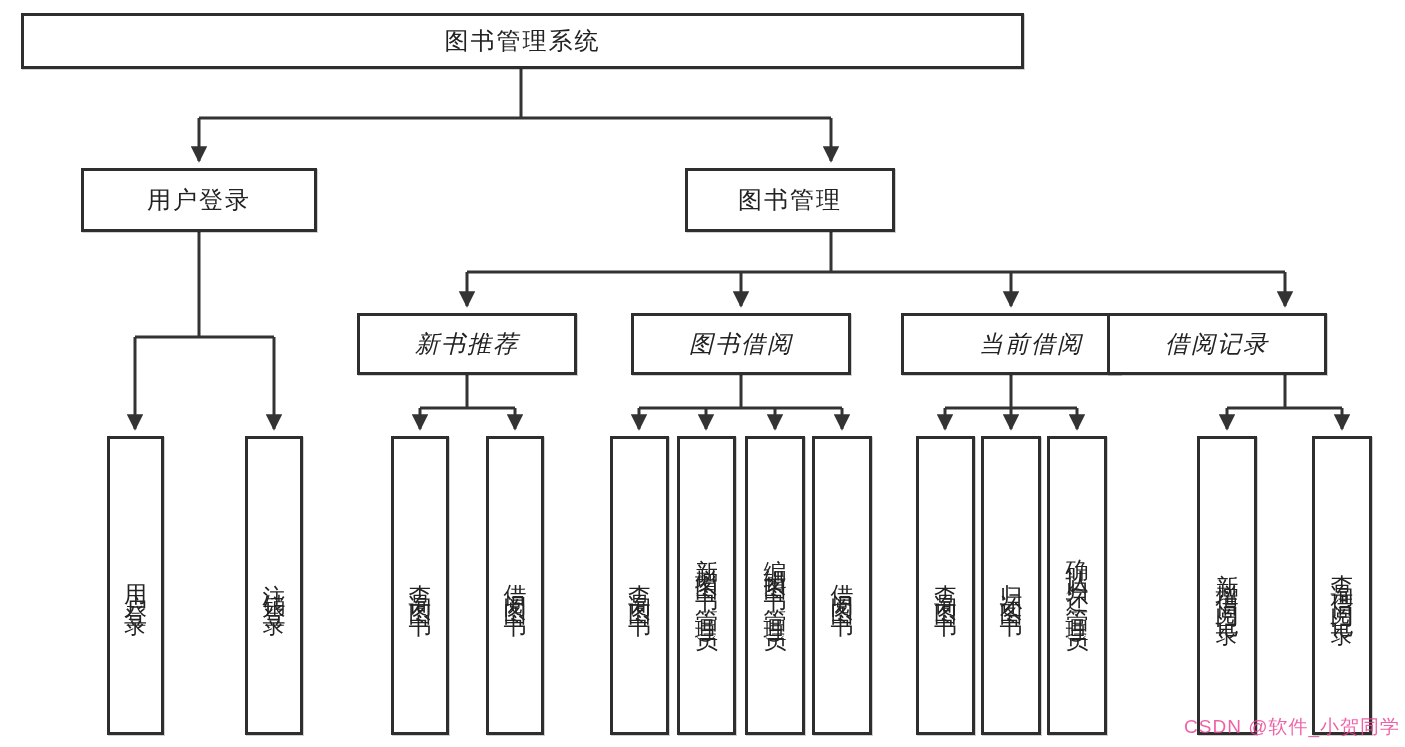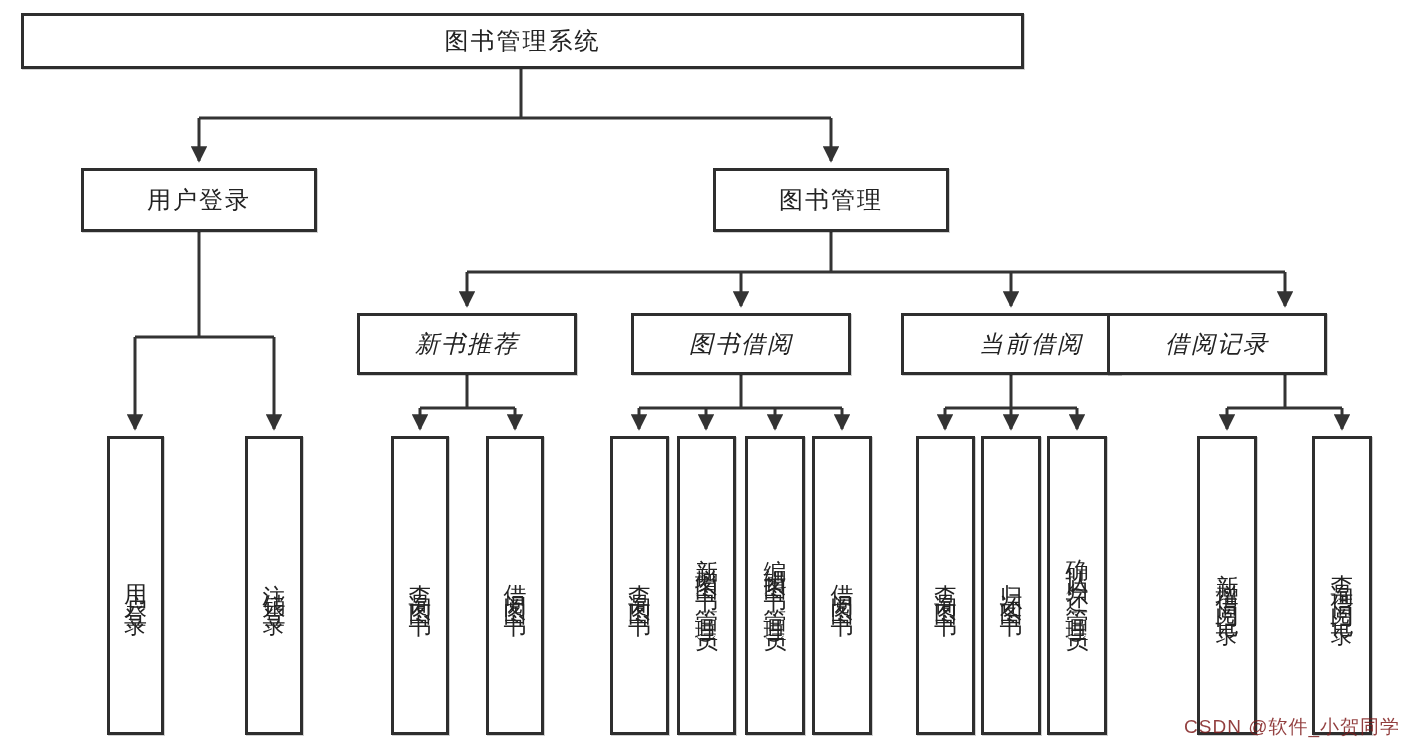--- a/index.html
+++ b/index.html
@@ -36,21 +36,21 @@
 
   .hbox {
     font-size: 24px;
     letter-spacing: 2px;
     white-space: nowrap;
   }
 
   .root-box   { left: 21px;   top: 13px;  width: 1003px; height: 56px; }
   .l2-box     { top: 168px;   height: 64px; }
   .user-login { left: 81px;   width: 236px; }
-  .book-mgmt  { left: 713px;  width: 236px; }
+  .book-mgmt  { left: 685px;  width: 210px; }
 
   .l3-box { top: 313px; height: 62px; width: 220px; font-style: italic; }
   .l3-a { left: 357px; }
   .l3-b { left: 631px; }
   .l3-c { left: 901px; padding-left: 40px; }
   .l3-d { left: 1107px; }
 
   .vbox {
     top: 436px;
     height: 299px;
@@ -77,21 +77,21 @@
   .v11 { left: 1047px; width: 60px; }
   .v12 { left: 1197px; width: 60px; }
   .v13 { left: 1312px; width: 60px; }
 
   .watermark {
     position: absolute;
     right: 5px;
     bottom: 7px;
     font-size: 19px;
     letter-spacing: 1px;
-    color: #7f1d1d;
+    color: #ec4899;
     opacity: 0.85;
     z-index: 3;
     white-space: nowrap;
     pointer-events: none;
   }
 </style>
 </head>
 <body>
 
 <div class="canvas">

